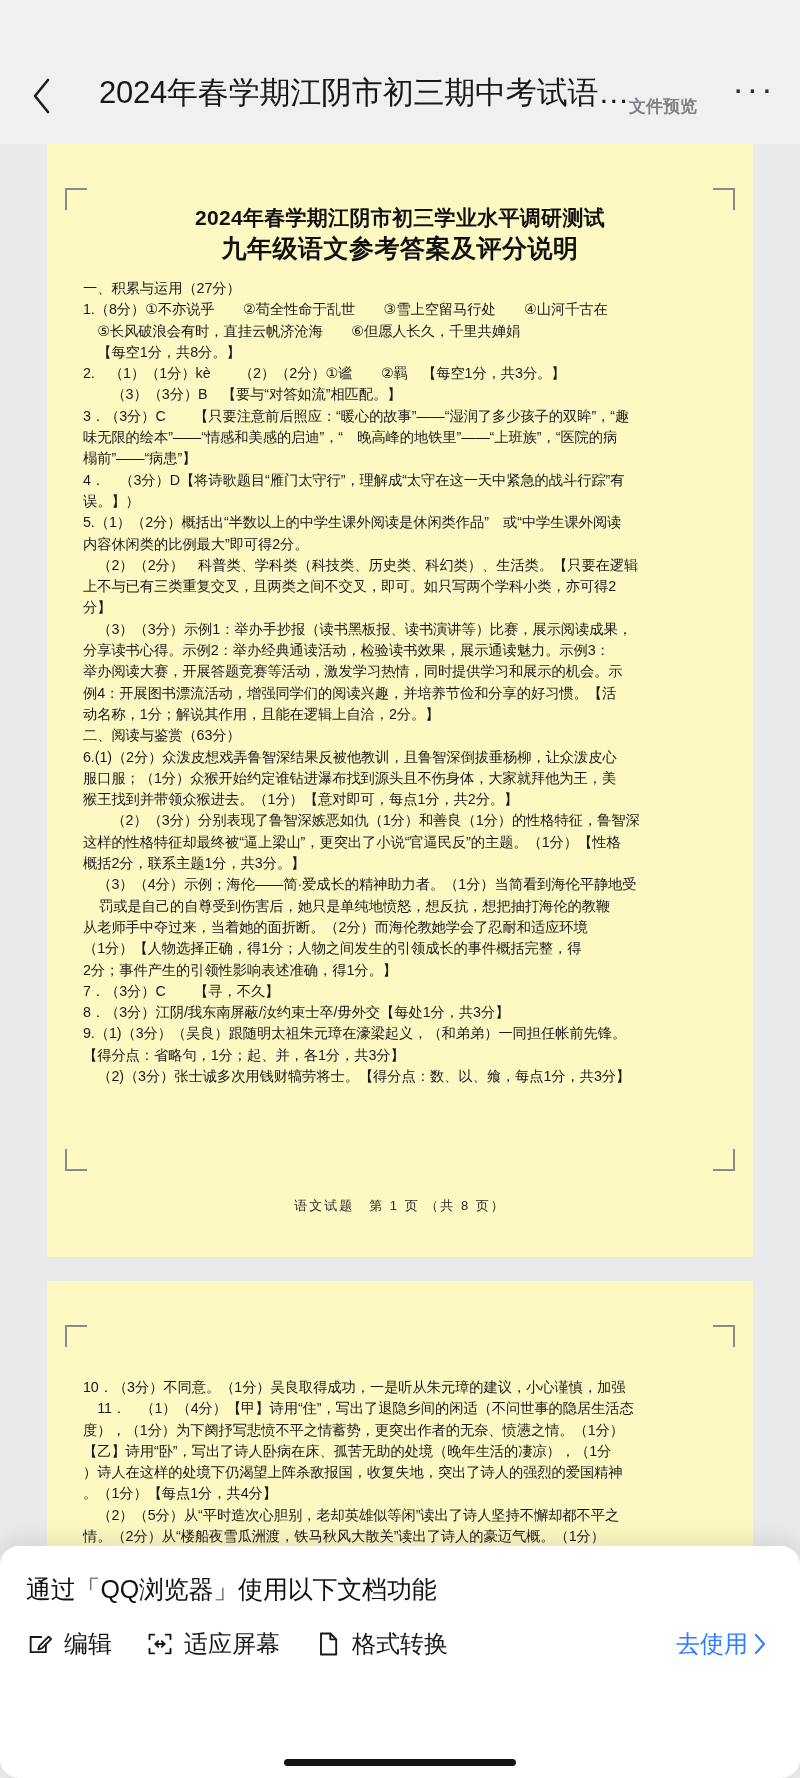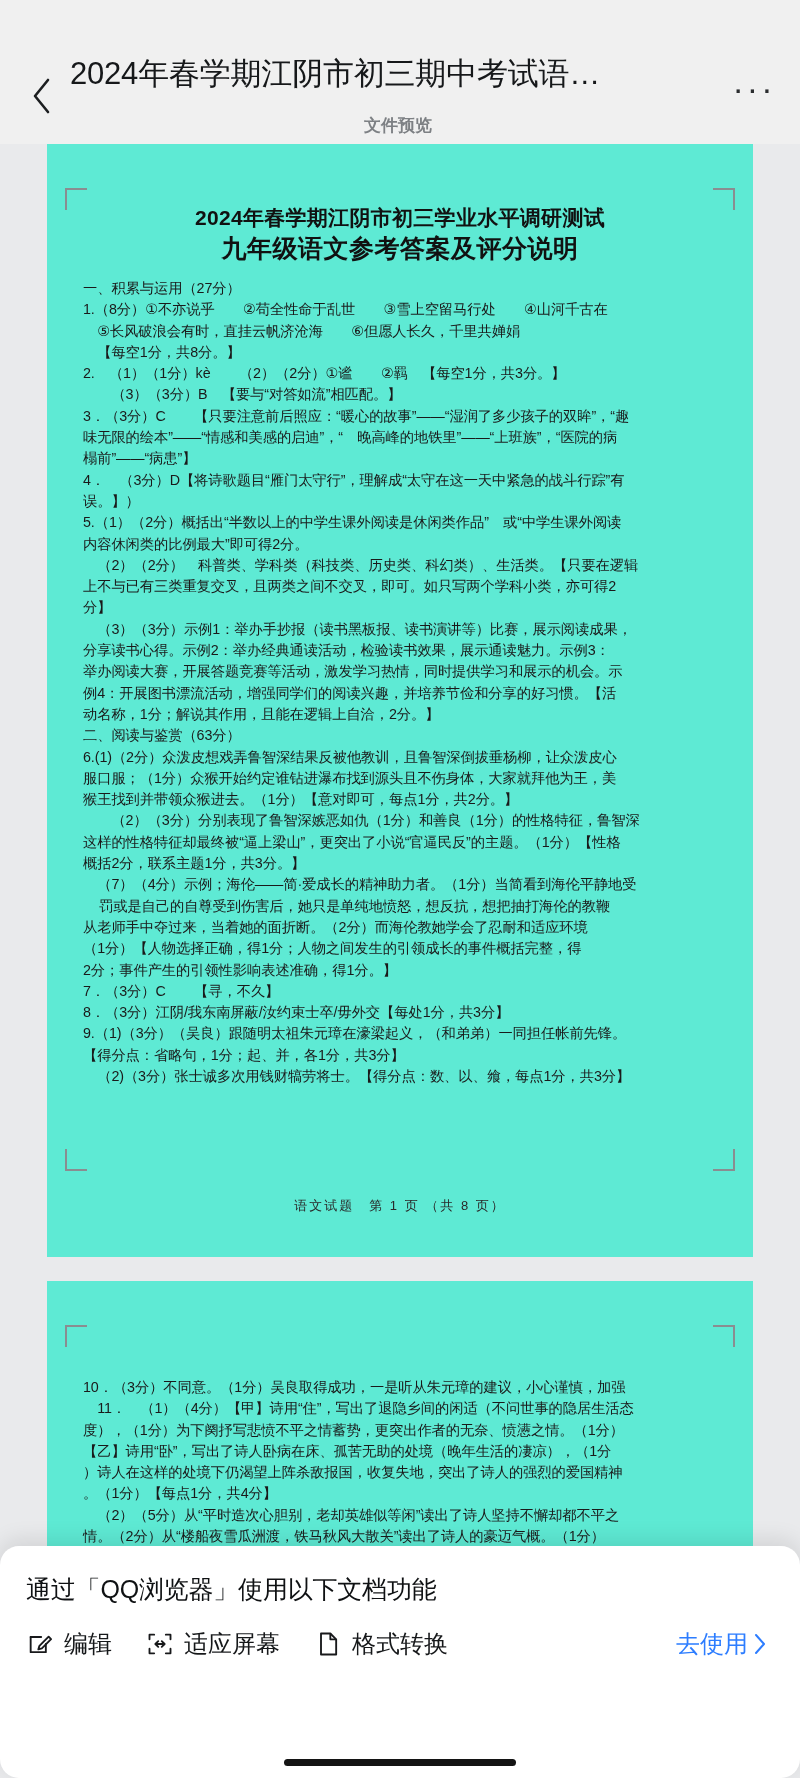--- a/index.html
+++ b/index.html
@@ -33,21 +33,21 @@
     display: flex; align-items: center; justify-content: center;
     flex: 0 0 auto;
     cursor: pointer;
   }
   .back-btn svg { display: block; }
   .header-texts {
     flex: 1 1 auto;
     min-width: 0;
     padding-left: 6px;
     display: flex;
-    flex-direction: column;
+    flex-direction: row;
     justify-content: center;
   }
   .header-title {
     font-size: 31px;
     line-height: 38px;
     color: #16181a;
     font-weight: 400;
     white-space: nowrap;
     overflow: hidden;
     text-overflow: ellipsis;
@@ -78,21 +78,21 @@
     top: 144px; left: 0;
     width: 800px;
     height: 1634px;
     background: #e9eaec;
     overflow: hidden;
   }
   .page {
     position: relative;
     width: 706px;
     margin: 0 auto;
-    background: #5eead4;
+    background: #fef9c3;
   }
   .page-1 { height: 1113px; padding: 60px 36px 0 36px; }
   .page-gap { height: 24px; background: #e9eaec; }
   .page-2 { height: 540px; padding: 96px 36px 0 36px; }
 
   
   .crop { position: absolute; width: 22px; height: 22px; }
   .crop.tl { top: 44px; left: 18px; border-left: 2px solid #8a8d90; border-top: 2px solid #8a8d90; }
   .crop.tr { top: 44px; right: 18px; border-right: 2px solid #8a8d90; border-top: 2px solid #8a8d90; }
   .crop.bl { bottom: 86px; left: 18px; border-left: 2px solid #8a8d90; border-bottom: 2px solid #8a8d90; }
@@ -259,21 +259,21 @@
 
         <p>二、阅读与鉴赏（63分）</p>
         <p>6.(1)（2分）众泼皮想戏弄鲁智深结果反被他教训，且鲁智深倒拔垂杨柳，让众泼皮心</p>
         <p>服口服；（1分）众猴开始约定谁钻进瀑布找到源头且不伤身体，大家就拜他为王，美</p>
         <p>猴王找到并带领众猴进去。（1分）【意对即可，每点1分，共2分。】</p>
 
         <p class="u">　　（2）（3分）分别表现了鲁智深嫉恶如仇（1分）和善良（1分）的性格特征，鲁智深</p>
         <p class="u">这样的性格特征却最终被“逼上梁山”，更突出了小说“官逼民反”的主题。（1分）【性格</p>
         <p class="u">概括2分，联系主题1分，共3分。】</p>
 
-        <p class="u">　（7）（4分）示例；海伦——简·爱成长的精神助力者。（1分）当简看到海伦平静地受</p>
+        <p class="u">　（3）（4分）示例；海伦——简·爱成长的精神助力者。（1分）当简看到海伦平静地受</p>
         <p class="u indent1">罚或是自己的自尊受到伤害后，她只是单纯地愤怒，想反抗，想把抽打海伦的教鞭</p>
         <p class="u">从老师手中夺过来，当着她的面折断。（2分）而海伦教她学会了忍耐和适应环境</p>
         <p class="u">（1分）【人物选择正确，得1分；人物之间发生的引领成长的事件概括完整，得</p>
         <p class="u">2分；事件产生的引领性影响表述准确，得1分。】</p>
 
         <p>7．（3分）C　　【寻，不久】</p>
         <p>8．（3分）江阴/我东南屏蔽/汝约束士卒/毋外交【每处1分，共3分】</p>
         <p>9.（1)（3分）（吴良）跟随明太祖朱元璋在濠梁起义，（和弟弟）一同担任帐前先锋。</p>
         <p>【得分点：省略句，1分；起、并，各1分，共3分】</p>
         <p>　（2)（3分）张士诚多次用钱财犒劳将士。【得分点：数、以、飨，每点1分，共3分】</p>

